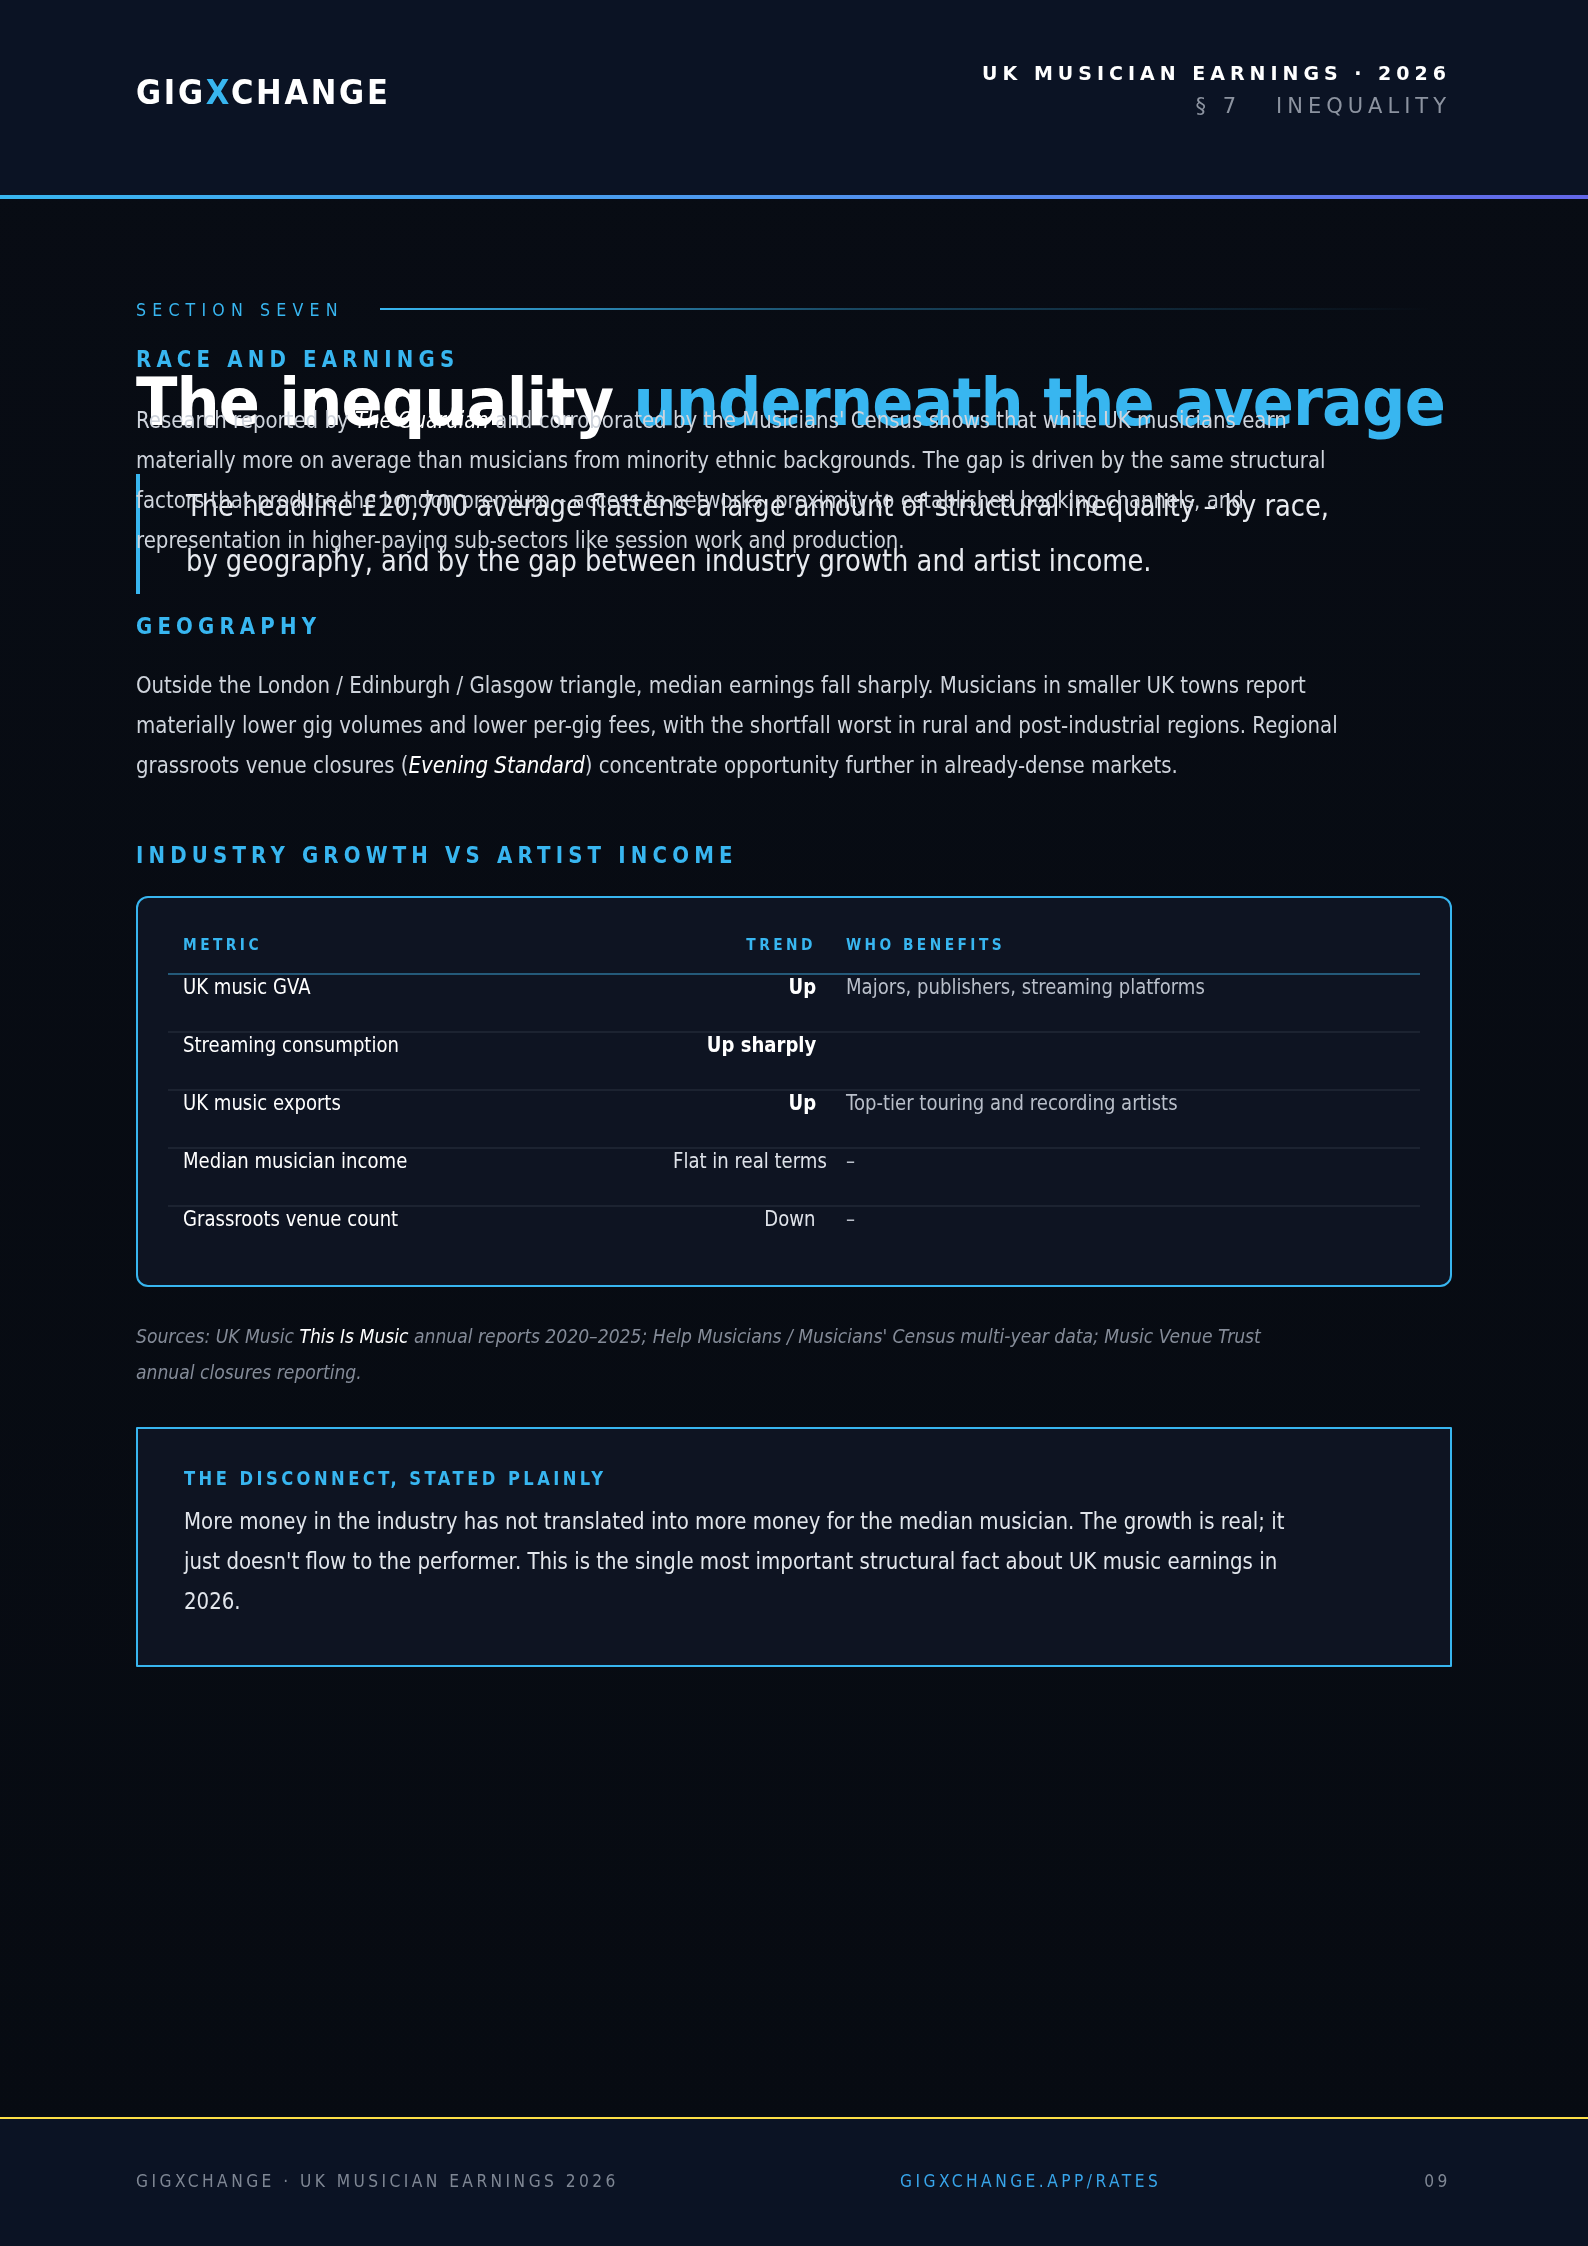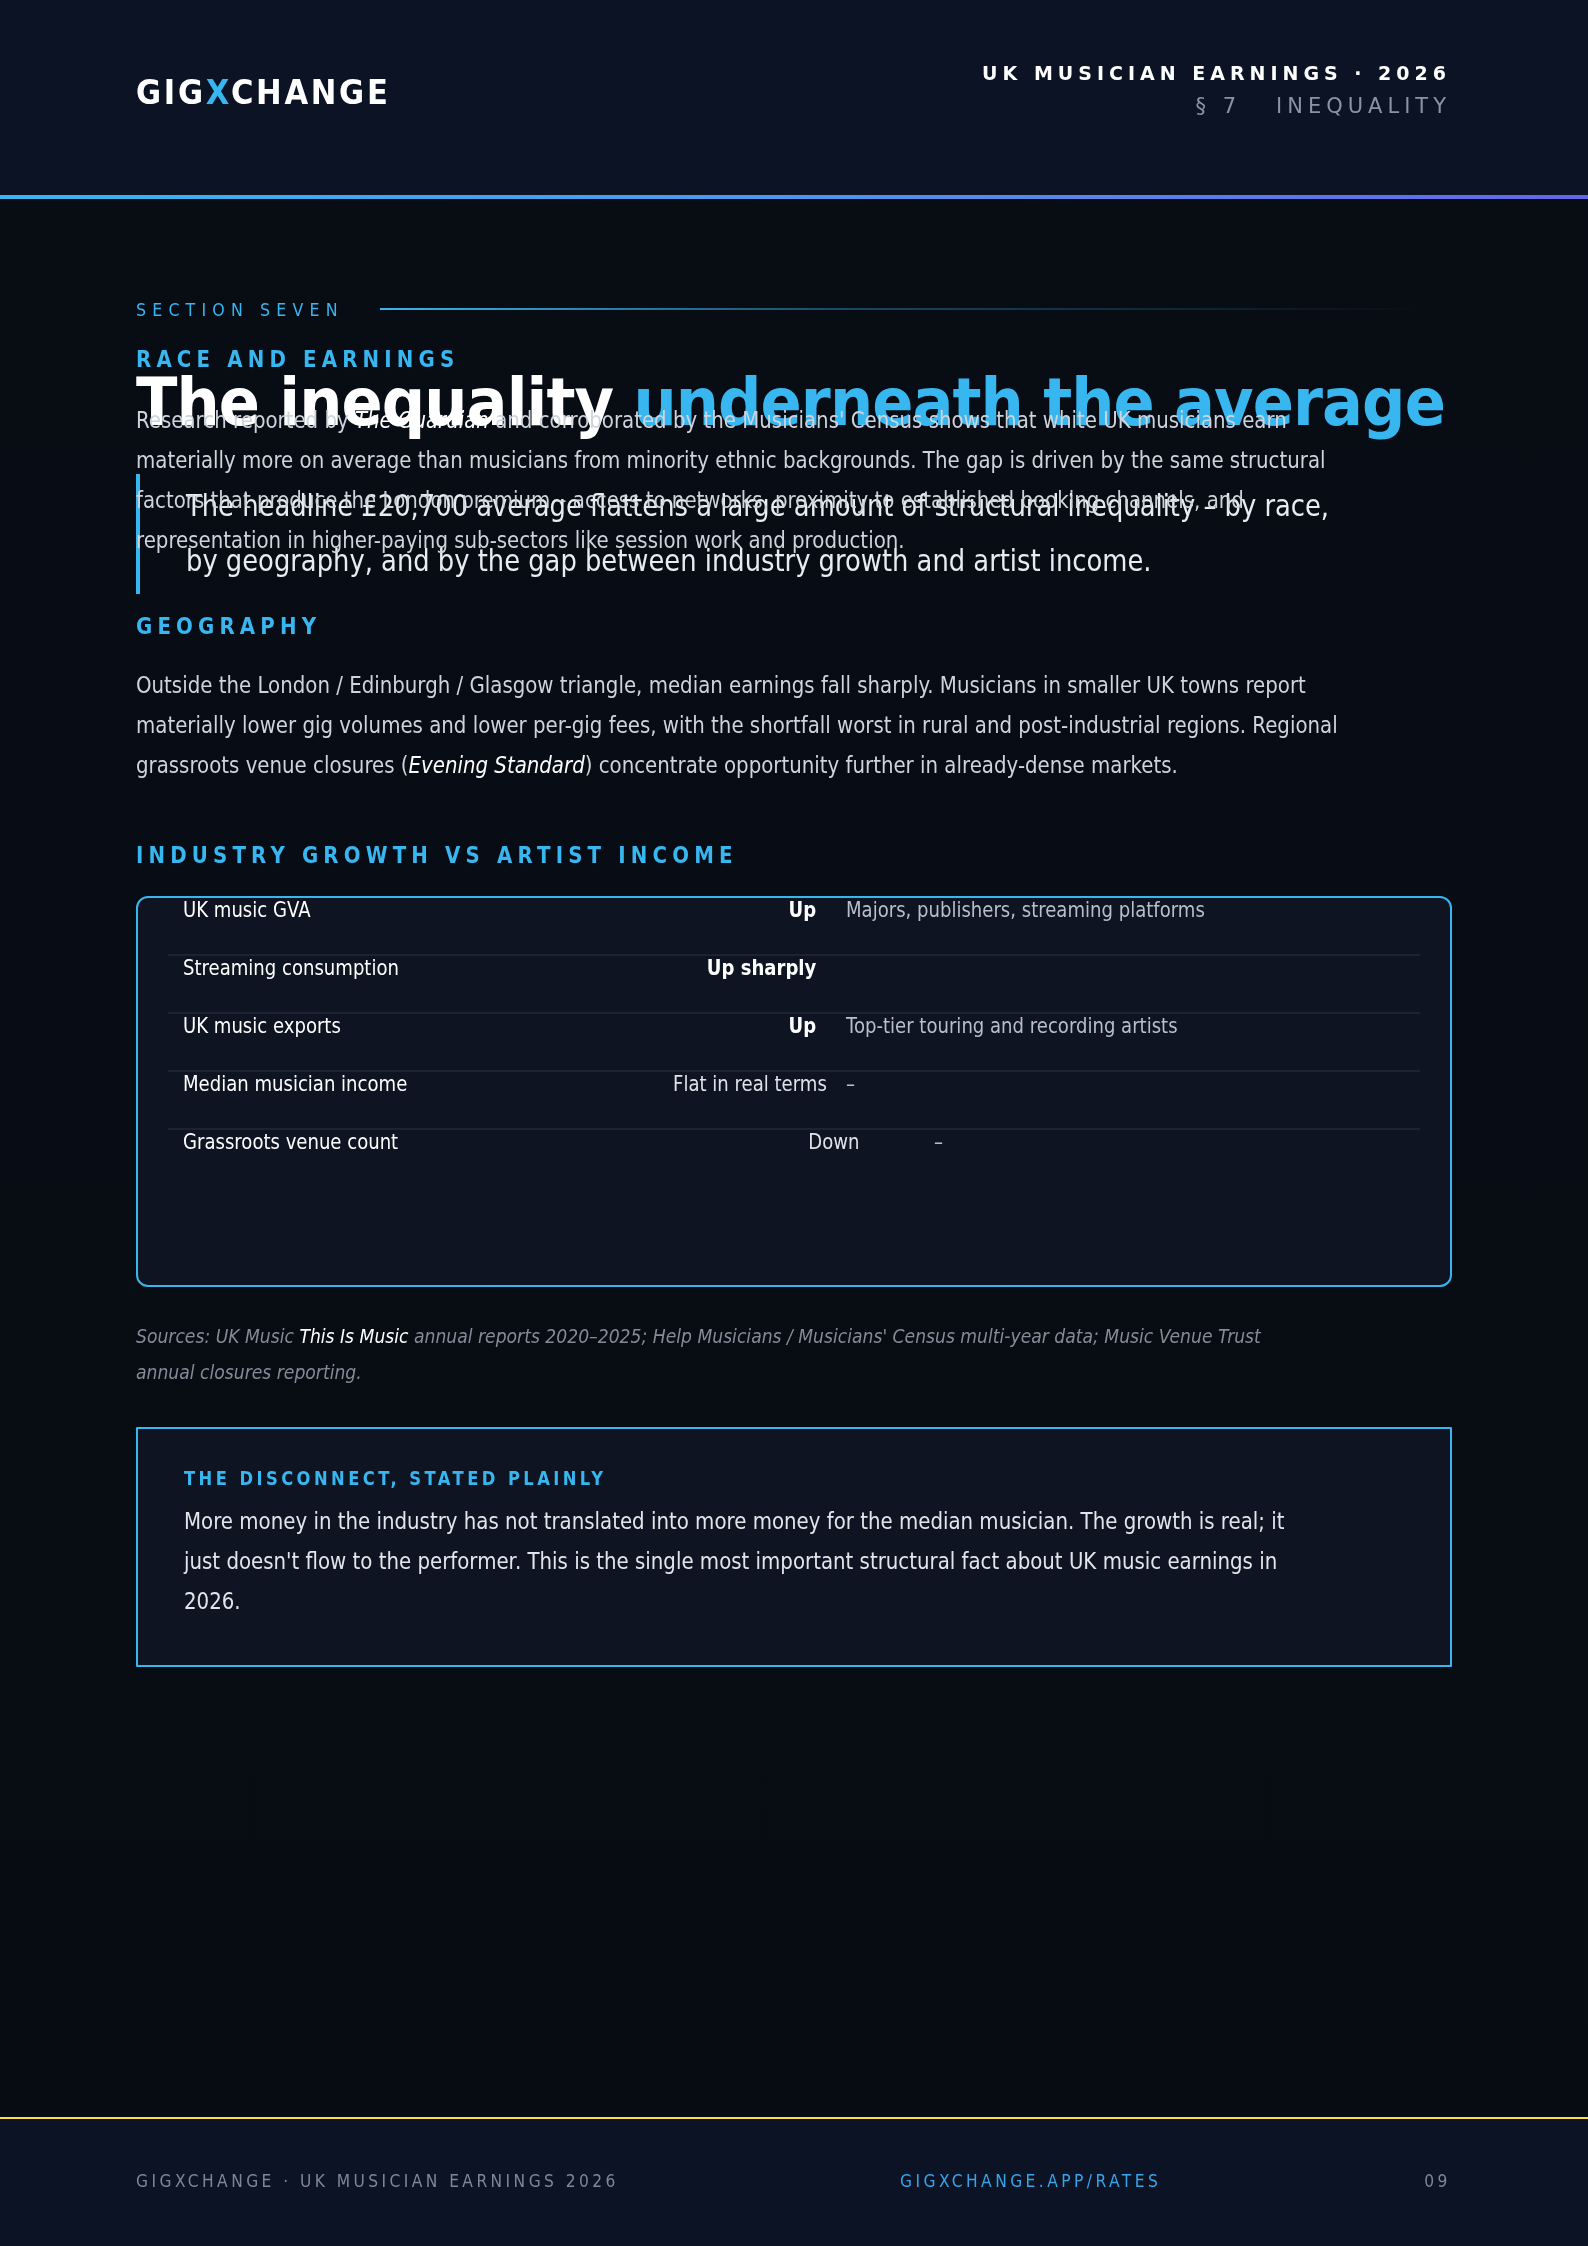--- a/index.html
+++ b/index.html
@@ -108,21 +108,21 @@
   .col-trend { width: 170px; text-align: right; padding-right: 2px; }
   .col-who { flex: 1; padding-left: 28px; }
   .th span { display: inline-block; transform: scaleX(0.86); }
   .th.col-metric span { transform-origin: left center; }
   .th.col-trend span { transform-origin: right center; }
   .th.col-who span { transform-origin: left center; }
   .trow {
     display: flex; height: 58px;
     border-bottom: 2px solid #1c2331;
   }
-  .trow:last-child { border-bottom: none; gap: 44px; }
+  .trow:last-child { border-bottom: none; }
   .td {
     font-family: "DejaVu Sans", sans-serif;
     font-size: 21px; white-space: nowrap;
   }
   .td span { display: inline-block; transform: scaleX(0.86); }
   .td.col-metric { color: #ffffff; }
   .td.col-metric span { transform-origin: left center; }
   .td.col-trend { color: #ffffff; font-weight: bold; }
   .td.col-trend span { transform-origin: right center; }
   .td.col-trend.muted { color: #dfe3ea; font-weight: normal; }
@@ -205,20 +205,25 @@
     <div class="h3 geo-h" style="top:19px;">GEOGRAPHY</div>
     <div class="para geo-p" style="top:71px;">
       <span class="ln">Outside the London / Edinburgh / Glasgow triangle, median earnings fall sharply. Musicians in smaller UK towns report</span>
       <span class="ln">materially lower gig volumes and lower per-gig fees, with the shortfall worst in rural and post-industrial regions. Regional</span>
       <span class="ln"><span>grassroots venue closures (</span><em>Evening Standard</em><span>) concentrate opportunity further in already-dense markets.</span></span>
     </div>
 
     <div class="h3 ind-h" style="top:248px;">INDUSTRY GROWTH VS ARTIST INCOME</div>
 
     <div class="table-card" style="top:302px;">
+      <div class="thead">
+        <div class="th col-metric"><span>METRIC</span></div>
+        <div class="th col-trend"><span>TREND</span></div>
+        <div class="th col-who"><span>WHO BENEFITS</span></div>
+      </div>
       <div class="trow">
         <div class="td col-metric"><span>UK music GVA</span></div>
         <div class="td col-trend"><span>Up</span></div>
         <div class="td col-who"><span>Majors, publishers, streaming platforms</span></div>
       </div>
       <div class="trow">
         <div class="td col-metric"><span>Streaming consumption</span></div>
         <div class="td col-trend"><span>Up sharply</span></div>
       </div>
       <div class="trow">

